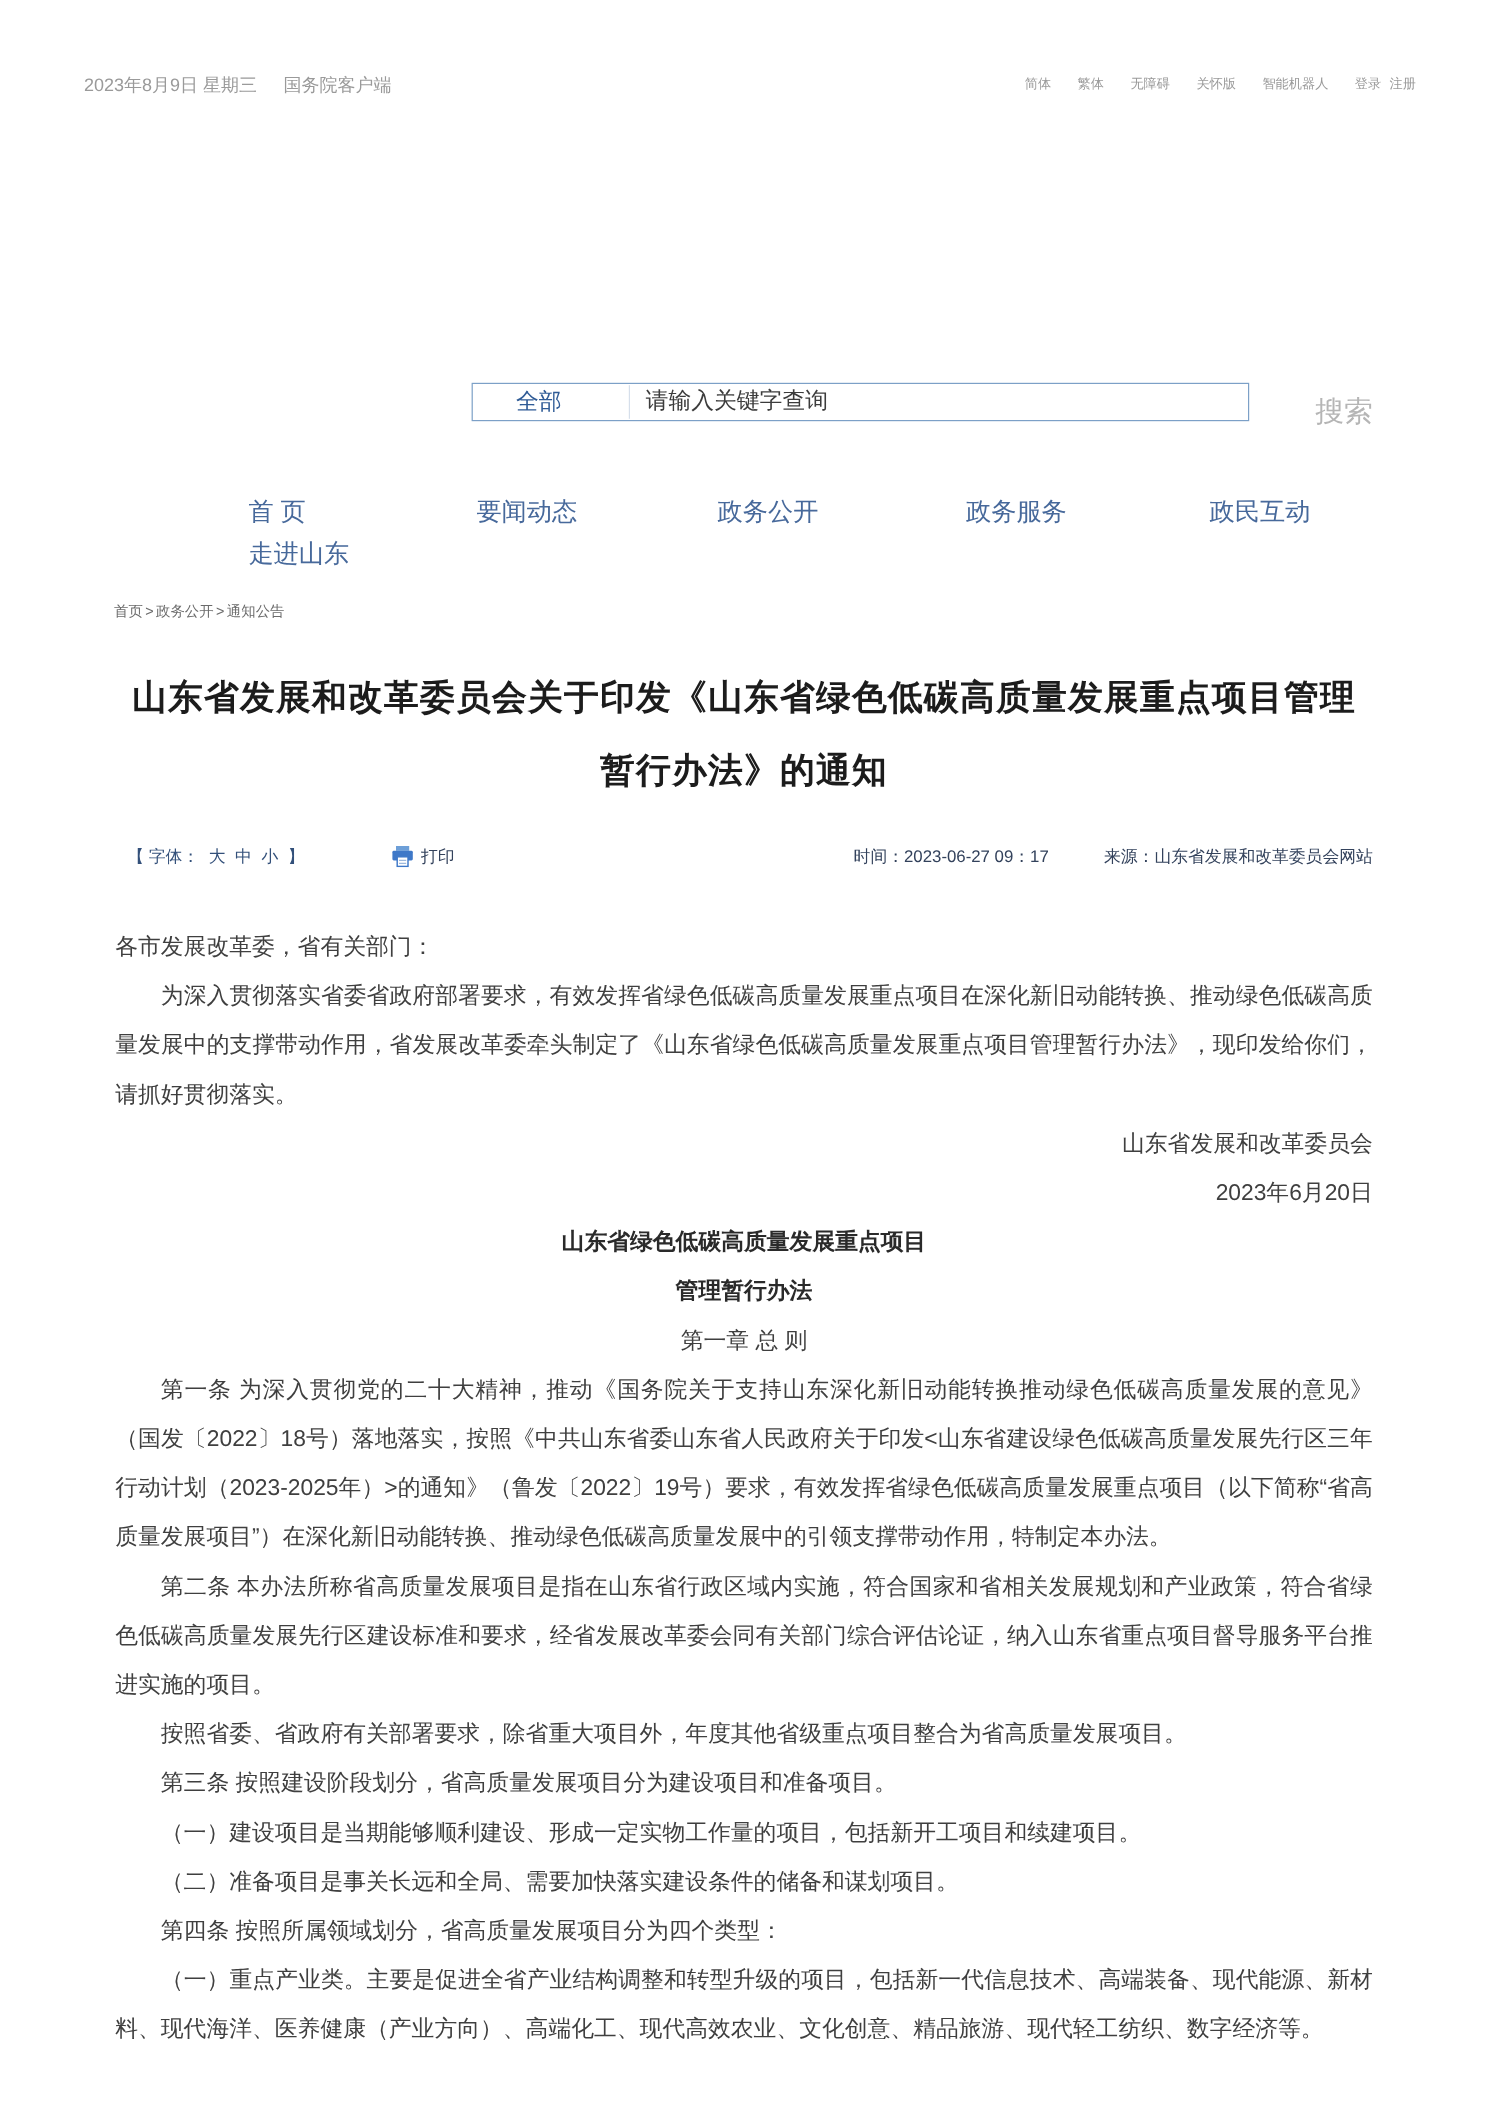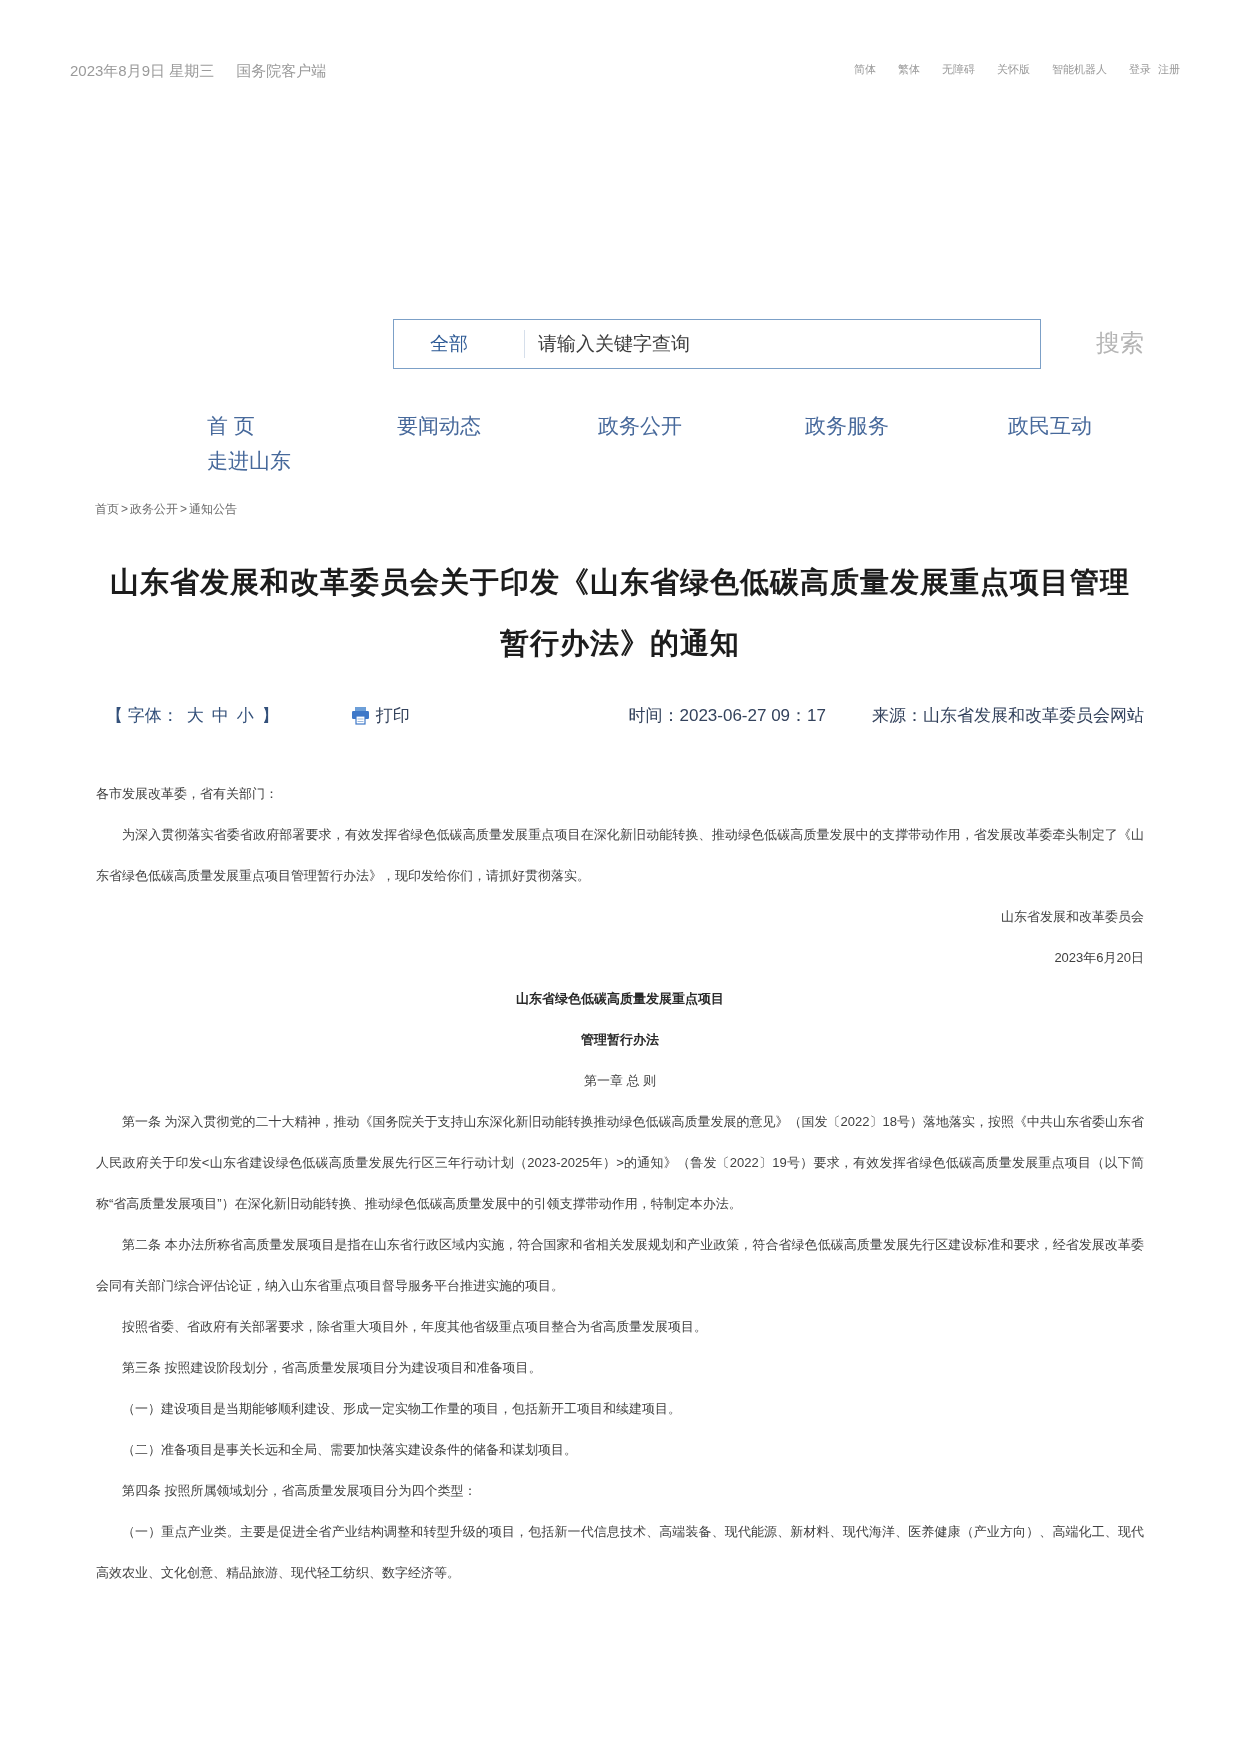--- a/index.html
+++ b/index.html
@@ -10,21 +10,21 @@
 
   
   .topbar-left { position:absolute; left:70px; top:62px; display:flex; gap:22px;
     font-size:15px; color:#9a9a9a; }
   .topbar-right { position:absolute; top:62px; right:60px; display:flex; gap:22px;
     font-size:11px; color:#9a9a9a; }
   .topbar-right .auth-group { display:flex; gap:7px; }
   .topbar-right a { color:#9a9a9a; }
 
   
-  .search-box { position:absolute; left:393px; top:319px; width:648px; height:50px;
+  .search-box { position:absolute; left:393px; top:319px; width:648px; height:32px;
     border:1px solid #7ca0c7; display:flex; align-items:center; background:#fff; }
   .search-cat { display:flex; align-items:center; padding-left:36px; width:130px;
     height:100%; font-size:19px; color:#2f5b96; cursor:pointer; }
   .search-divider { width:1px; height:28px; background:#d6dfeb; }
   .search-input { flex:1; height:100%; border:none; outline:none; padding-left:13px;
     font-size:19px; color:#3c3c3c; font-family:inherit; }
   .search-input::placeholder { color:#3c3c3c; opacity:1; }
   .search-btn { position:absolute; left:1096px; top:327px; font-size:24px;
     color:#b5b5b5; background:none; border:none; cursor:pointer; font-family:inherit; }
 
@@ -36,30 +36,30 @@
 
   
   .breadcrumb { position:absolute; left:95px; top:501px; font-size:12px; color:#6b6b6b; }
   .breadcrumb a { color:#6b6b6b; }
   .breadcrumb .sep { margin:0 2px; }
 
   
   .container { position:absolute; left:96px; top:540px; width:1048px; }
   .doc-title { font-size:29px; line-height:61px; font-weight:700; color:#1c1c1c;
     text-align:center; letter-spacing:1px; margin-top:12px; }
-  .meta { margin-top:30px; display:flex; align-items:center; font-size:17px;
+  .meta { margin-top:30px; display:flex; align-items:center; font-size:14px;
     color:#33507a; padding-left:10px;text-align:right; }
   .meta a { color:#33507a; }
   .meta-font { display:flex; gap:8px; align-items:center; }
   .meta-print { display:flex; align-items:center; gap:6px; margin-left:72px;
     color:#33425c; cursor:pointer; }
   .meta-time { margin-left:auto; color:#33425c; }
   .meta-source { margin-left:46px; color:#33425c; }
 
-  .body-text { margin-top:46px; font-size:13px; line-height:41px; color:#3f3f3f;
+  .body-text { margin-top:46px; font-size:19px; line-height:41px; color:#3f3f3f;
     text-align:justify; }
   .body-text p { margin:0; }
   .indent { text-indent:2em; }
   .right { text-align:right; }
   .center { text-align:center; }
   .center-bold { text-align:center; font-weight:700; color:#2a2a2a; }
 </style>
 </head>
 <body>
 

